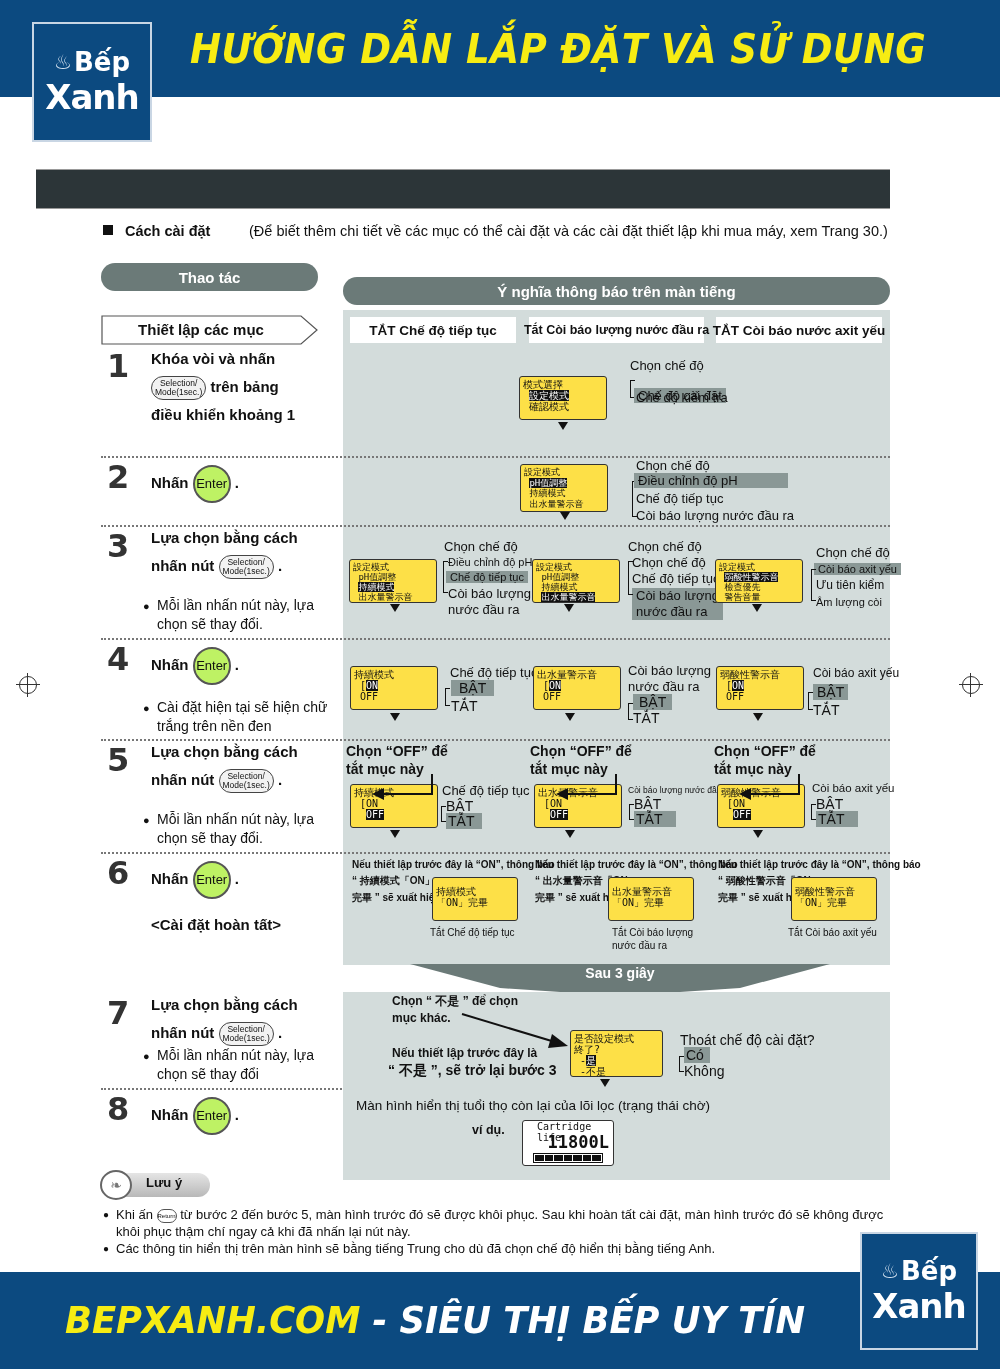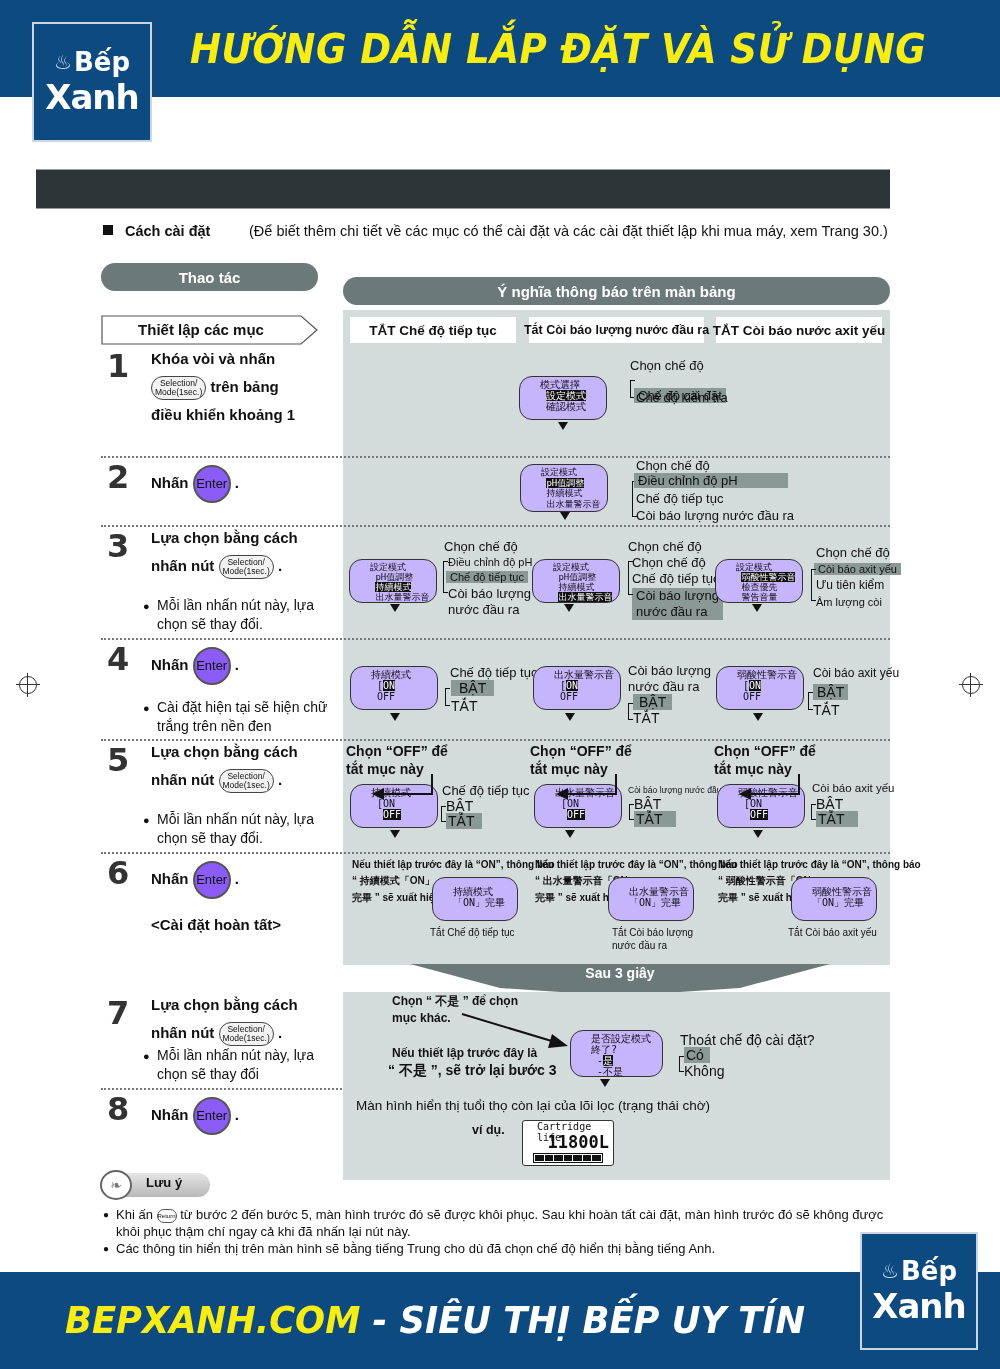--- a/index.html
+++ b/index.html
@@ -25,22 +25,22 @@
   .arrow-box span { position: absolute; left: 0; width: 200px; top: 6px; text-align: center; font-weight: bold; font-size: 15px; }
   .panel { position: absolute; left: 343px; top: 310px; width: 547px; height: 655px; background: #d3dcdb; }
   .panel2 { position: absolute; left: 343px; top: 992px; width: 547px; height: 188px; background: #d3dcdb; }
   .col-head { position: absolute; top: 317px; height: 26px; background: #fff; font-weight: bold; font-size: 13.5px; display: flex; align-items: center; justify-content: center; white-space: nowrap; }
   .sep { position: absolute; left: 101px; width: 789px; border-top: 2px dotted #777; }
   .step-num { position: absolute; left: 107px; font-size: 32px; font-weight: bold; color: #333; font-family: "DejaVu Sans", sans-serif; }
   .step-txt { position: absolute; left: 151px; font-size: 15px; font-weight: bold; line-height: 28px; width: 200px; }
   .step-note { position: absolute; left: 157px; font-size: 14px; line-height: 19px; width: 190px; }
   .step-note::before { content: "●"; position: absolute; left: -14px; font-size: 11px; top: 1px; }
   .btn-sel { display: inline-flex; flex-direction: column; align-items: center; justify-content: center; border: 1.5px solid #444; border-radius: 12px; padding: 0 3px; height: 24px; font-size: 8.5px; font-weight: normal; line-height: 9px; vertical-align: middle; background: #f2f2f2; }
-  .btn-enter { display: inline-flex; align-items: center; justify-content: center; width: 38px; height: 38px; border: 2px solid #555; border-radius: 50%; font-size: 13px; font-weight: normal; vertical-align: middle; background: #8b5cf6; }
-  .lcd { position: absolute; background: #c4b5fd; border: 1.5px solid #333; border-radius: 13px; font-size: 10px; line-height: 11px; font-family: "DejaVu Sans Mono", monospace; padding: 2px 20px; white-space: pre; overflow: hidden; }
+  .btn-enter { display: inline-flex; align-items: center; justify-content: center; width: 38px; height: 38px; border: 2px solid #555; border-radius: 50%; font-size: 13px; font-weight: normal; vertical-align: middle; background: #bef264; }
+  .lcd { position: absolute; background: #fde047; border: 1.5px solid #333; border-radius: 3px; font-size: 10px; line-height: 11px; font-family: "DejaVu Sans Mono", monospace; padding: 2px 3px; white-space: pre; overflow: hidden; }
   .lcd .inv { background: #111; color: #fff; }
   .tri { position: absolute; width: 0; height: 0; border-left: 5px solid transparent; border-right: 5px solid transparent; border-top: 8px solid #111; }
   .lbl { position: absolute; font-size: 13px; line-height: 16px; white-space: nowrap; }
   .lbl.small { font-size: 11px; line-height: 14px; }
   .hl { background: #8a9896; padding: 0 4px; }
   .bracket { position: absolute; border-left: 1.5px solid #111; border-top: 1.5px solid #111; border-bottom: 1.5px solid #111; width: 5px; }
   .bold { font-weight: bold; }
   .sau { position: absolute; left: 410px; top: 964px; width: 420px; height: 32px; }
   .sau svg { position: absolute; left: 0; top: 0; }
   .sau span { position: absolute; left: 0; width: 420px; top: 1px; text-align: center; color: #fff; font-weight: bold; font-size: 14px; }
@@ -80,21 +80,21 @@
 
 <div class="dark-bar"></div>
 
 <div class="intro">
   <span class="sq"></span>
   <span class="h">Cách cài đặt</span>
   <span class="t">(Để biết thêm chi tiết về các mục có thể cài đặt và các cài đặt thiết lập khi mua máy, xem Trang 30.)</span>
 </div>
 
 <div class="pill pill-left">Thao tác</div>
-<div class="pill pill-right">Ý nghĩa thông báo trên màn bảng</div>
+<div class="pill pill-right">Ý nghĩa thông báo trên màn tiếng</div>
 
 <div class="arrow-box">
   <svg width="218" height="30">
       <polygon points="1,1 200,1 216,15 200,29 1,29" fill="#fff" stroke="#555" stroke-width="1.2"></polygon>
     </svg>
   <span>Thiết lập các mục</span>
 </div>
 
 <div class="panel"></div>
 <div class="col-head" style="left:350px;width:166px;">TẮT Chế độ tiếp tục</div>

